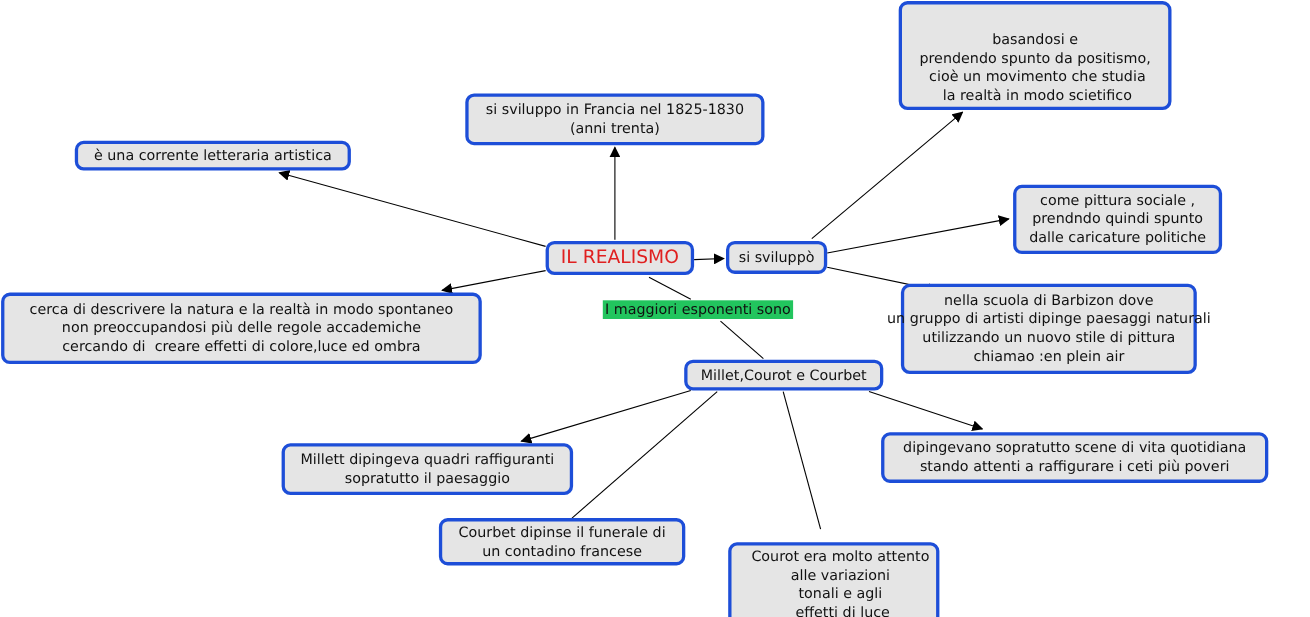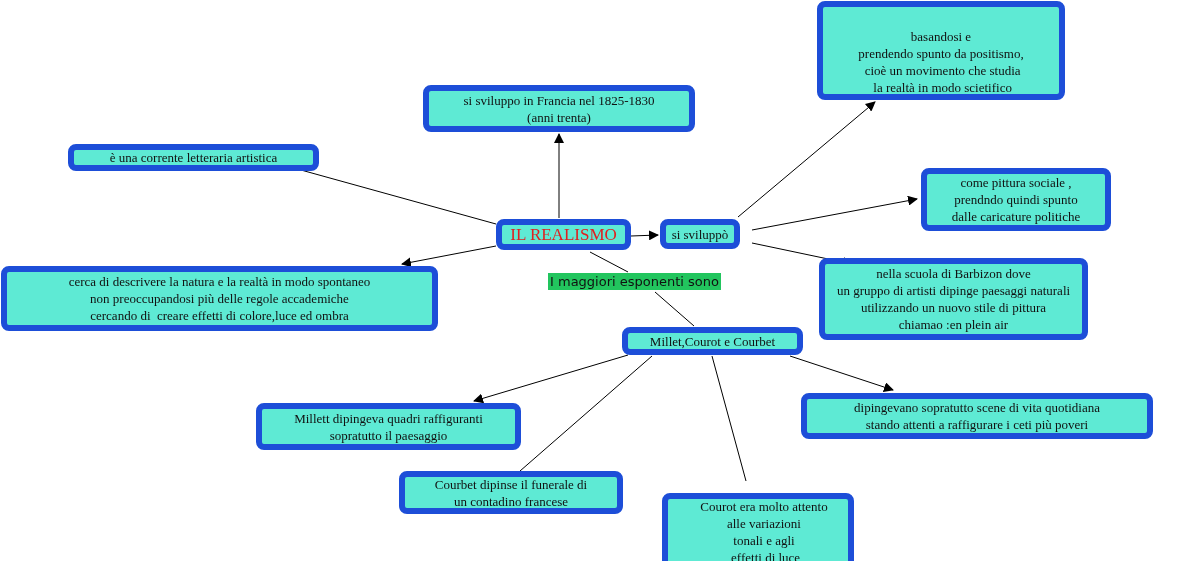--- a/index.html
+++ b/index.html
@@ -1,23 +1,23 @@
 <!DOCTYPE html>
 <html><head>
 <meta charset="utf-8">
 <style>
   html, body { margin: 0; padding: 0; background: #ffffff; }
   #canvas { position: relative; width: 1191px; height: 561px; overflow: hidden; background: #ffffff; font-family: "DejaVu Sans", sans-serif; }
   svg#links { position: absolute; left: 0; top: 0; width: 1191px; height: 561px; }
   .node {
     position: absolute; box-sizing: border-box;
-    background: #5eead4; border: 6px solid #1d4ed8; border-radius: 8px;
+    background: #e5e5e5; border: 3px solid #1d4ed8; border-radius: 8px;
     color: #111; font-size: 13px; line-height: 17px;
     display: flex; align-items: center; justify-content: center; text-align: center;
-    white-space: pre; cursor: pointer; font-family: Liberation Serif, serif;
+    white-space: pre; cursor: pointer;
   }
   .node.main { color: #e02020; font-size: 17px; }
   .linkphrase { position: absolute; font-size: 13px; line-height: 17px; color: #111; white-space: pre; background: #22c55e; padding: 0 2px; }
 </style>
 </head>
 <body>
 
 <div id="canvas">
   <svg id="links">
     <defs>
@@ -35,31 +35,31 @@
     <line x1="752" y1="230" x2="917" y2="199" stroke="#000" stroke-width="1" marker-end="url(#arr)"></line>
     <line x1="752" y1="243" x2="852" y2="264" stroke="#000" stroke-width="1" marker-end="url(#arr)"></line>
     <line x1="628" y1="355" x2="474" y2="401" stroke="#000" stroke-width="1" marker-end="url(#arr)"></line>
     <line x1="652" y1="356" x2="520" y2="471" stroke="#000" stroke-width="1"></line>
     <line x1="712" y1="356" x2="746" y2="481" stroke="#000" stroke-width="1"></line>
     <line x1="790" y1="356" x2="893" y2="390" stroke="#000" stroke-width="1" marker-end="url(#arr)"></line>
   </svg>
 
   <div class="node main" style="left: 496px; top: 219px; width: 135px; height: 31px; color: rgb(224, 32, 32);">IL REALISMO</div>
 
-  <div class="node" style="left:68px;top:128px;width:251px;height:27px;margin-top:16px;">è una corrente letteraria artistica</div>
+  <div class="node" style="left:68px;top:128px;width:251px;height:27px;">è una corrente letteraria artistica</div>
 
   <div class="node" style="left:423px;top:85px;width:272px;height:47px;">si sviluppo in Francia nel 1825-1830
 (anni trenta)</div>
 
   <div class="node" style="left:817px;top:1px;width:248px;height:99px;padding-top:22px;">basandosi e
 prendendo spunto da positismo,
  cioè un movimento che studia
  la realtà in modo scietifico</div>
 
-  <div class="node" style="left:660px;top:219px;width:80px;height:30px;">si sviluppò</div>
+  <div class="node" style="left:660px;top:219px;width:92px;height:30px;">si sviluppò</div>
 
   <div class="node" style="left:921px;top:168px;width:190px;height:63px;">come pittura sociale ,
 prendndo quindi spunto
 dalle caricature politiche</div>
 
   <div class="node" style="left:819px;top:258px;width:269px;height:82px;">nella scuola di Barbizon dove
 un gruppo di artisti dipinge paesaggi naturali
 utilizzando un nuovo stile di pittura
 chiamao :en plein air</div>
 

